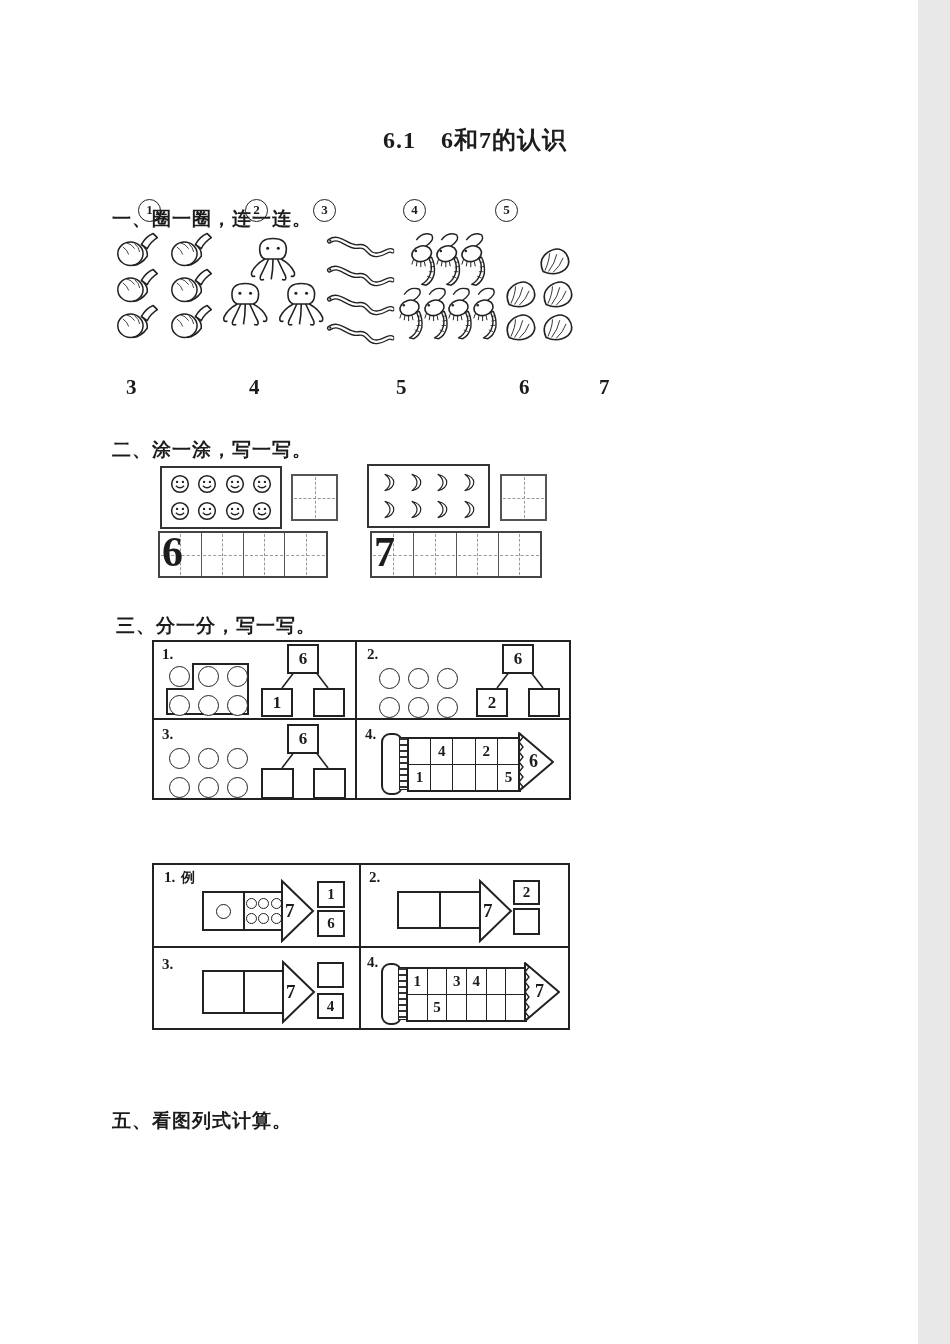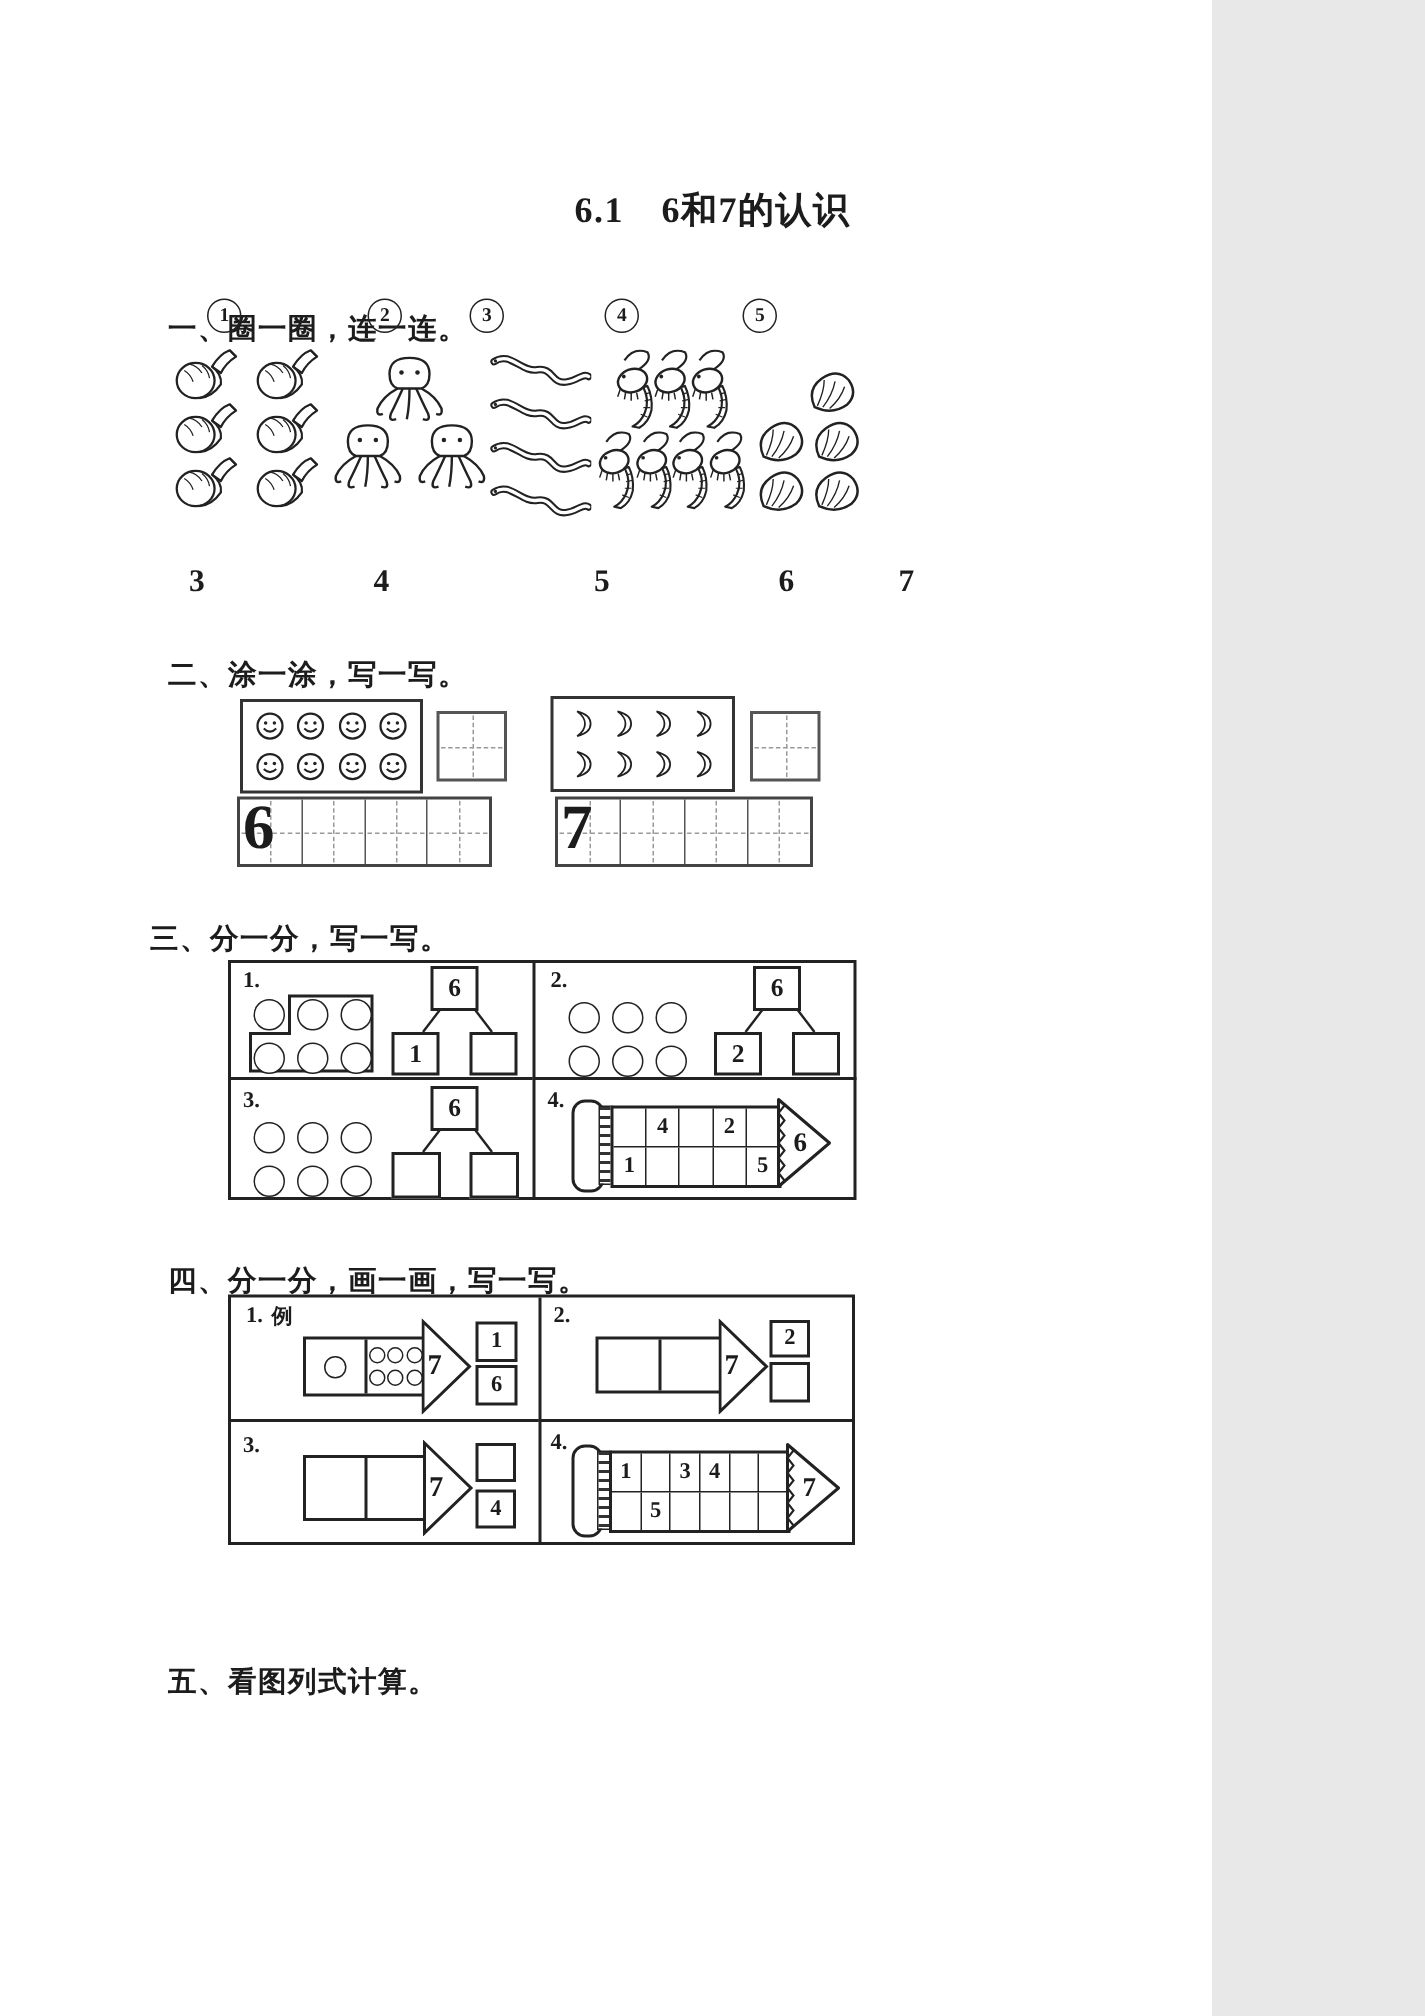--- a/index.html
+++ b/index.html
@@ -1,16 +1,16 @@
 <!DOCTYPE html>
 <html><head>
 <meta charset="utf-8">
 <style>
   html,body{margin:0;padding:0;background:#e8e8e8;}
-  #page{position:relative;width:808px;height:1344px;background:#fff;overflow:hidden;
+  #page{position:relative;width:918px;height:1344px;background:#fff;overflow:hidden;
         font-family:"Liberation Sans",sans-serif;color:#1c1c1c;}
   .abs{position:absolute;}
   .serif{font-family:"Liberation Serif","DejaVu Serif",serif;}
   #title{left:0;top:124px;width:950px;text-align:center;font-size:24px;font-weight:700;
          font-family:"Liberation Serif","DejaVu Serif",serif;letter-spacing:1px;}
   .sec-heading{font-size:19px;font-weight:800;letter-spacing:1px;}
   
   .circle-label{width:21px;height:21px;border:1.7px solid #222;border-radius:50%;
       text-align:center;line-height:20px;font-size:13px;font-weight:700;
       font-family:"Liberation Serif",serif;}
@@ -349,21 +349,21 @@
       <div class="trace-cell">
         <div class="vdash"></div>
         <div class="hdash"></div>
       </div>
       <div class="trace-cell">
         <div class="vdash"></div>
         <div class="hdash"></div>
       </div>
     </div>
 
-  <div class="abs sec-heading" style="left:100px;top:613px;">三、分一分，写一写。</div>
+  <div class="abs sec-heading" style="left:116px;top:613px;">三、分一分，写一写。</div>
   <div class="abs quad-box" style="left:152px;top:640px;width:415px;height:156px;">
 
     <div class="q-cell" style="left:0;top:0;width:201px;height:76px;">
       <span class="abs plabel" style="left:8px;top:4px;">1.</span>
       <svg class="abs" style="left:0;top:0;" width="201" height="76">
         <polygon points="39,22 94,22 94,72 13,72 13,47 39,47" fill="none" stroke="#222" stroke-width="2"></polygon>
       </svg>
       <div class="abs circle-grid" style="left:15px;top:24px;">
           <div class="crow" style="margin-bottom: 8px;">
             <div class="circ" style="width: 19px; height: 19px; margin-right: 8px;"></div>
@@ -460,21 +460,20 @@
           </div>
         <svg class="ptip" style="left:159px;top:11px;" width="40" height="63">
           <path d="M3,2 L37,31 L3,60 Z" fill="#fff" stroke="#222" stroke-width="2" stroke-linejoin="round"></path>
           <path d="M3,2 l4,4 l-4,5 l4,5 l-4,5 l4,5 l-4,5 l4,5 l-4,5 l4,5 l-4,5 l4,5 l-4,4" fill="none" stroke="#222" stroke-width="1.4"></path>
         </svg>
         <span class="ptip-num" style="left:172px;top:31px;">6</span>
       </div>
     </div>
   </div>
 
-  <div class="abs sec-heading" style="left:112px;top:841px;">四、分一分，画一画，写一写。</div>
   <div class="abs quad-box" style="left:152px;top:863px;width:414px;height:163px;">
 
     <div class="q-cell" style="left:0;top:0;width:205px;height:81px;">
       <span class="abs plabel" style="left:10px;top:4px;">1.</span>
       <span class="abs pnote" style="left:27px;top:4px;">例</span>
       <div class="domino" style="left:48px;top:26px;width:79px;height:36px;">
         <div class="dhalf">
             <div class="dotgrid">
               <div class="dotrow">
                 <div class="dot" style="width: 13px; height: 13px;"></div>

